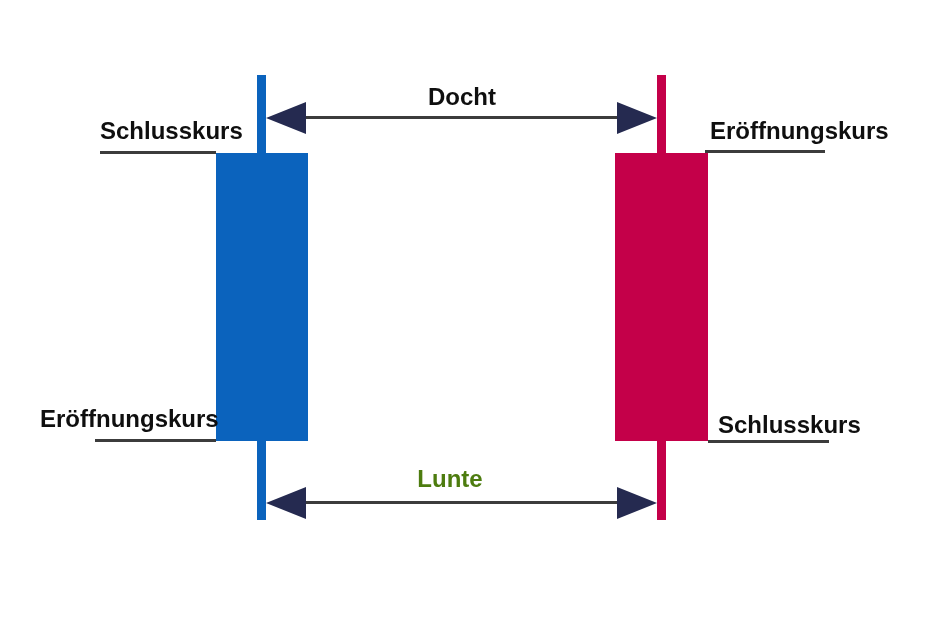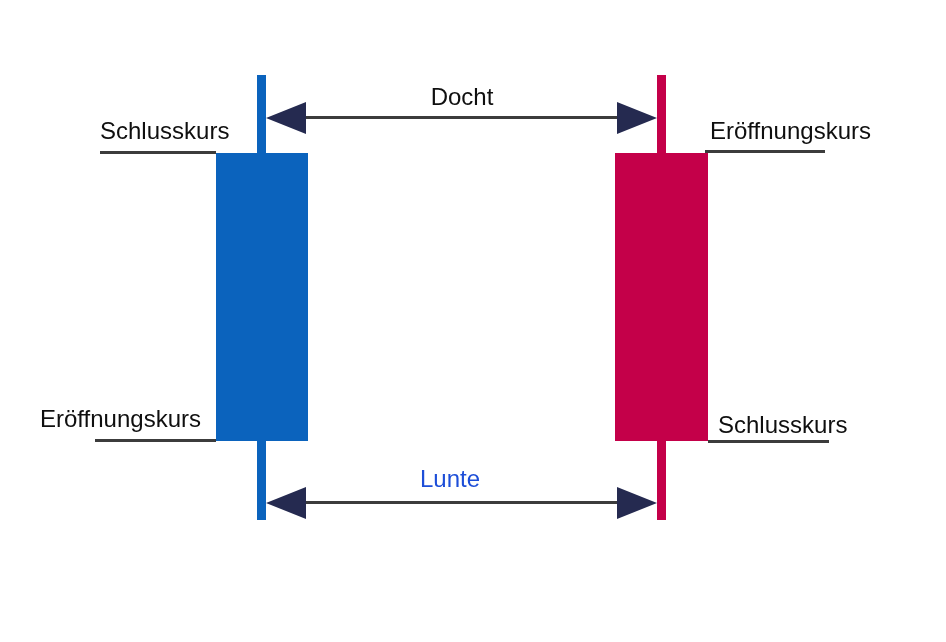--- a/index.html
+++ b/index.html
@@ -40,21 +40,21 @@
     height: 0;
     border-top: 16px solid transparent;
     border-bottom: 16px solid transparent;
   }
   .arrowhead.point-left  { border-right-width: 40px; border-right-style: solid; }
   .arrowhead.point-right { border-left-width: 40px;  border-left-style: solid;  }
 
   
   .lbl {
     position: absolute;
-    font-weight: normal;
+    font-weight: bold;
     font-size: 24px;
     line-height: 1.1;
     white-space: nowrap;
   }
   .lbl.centered {
     text-align: center;
   }
 
   
   #left-wick   { left: 257px; top: 75px;  height: 445px; }
@@ -91,21 +91,21 @@
   <div id="left-body" class="candle-body" style="background-color: rgb(11, 99, 189);"></div>
 
   <div id="right-wick" class="wick" style="background-color: rgb(196, 0, 73);"></div>
   <div id="right-body" class="candle-body" style="background-color: rgb(196, 0, 73);"></div>
 
   <div id="docht-label" class="lbl centered" style="color: rgb(15, 15, 15);">Docht</div>
   <div id="docht-line" class="hline" style="background-color: rgb(60, 60, 60);"></div>
   <div id="docht-head-left" class="arrowhead point-left" style="border-right-color: rgb(37, 42, 80);"></div>
   <div id="docht-head-right" class="arrowhead point-right" style="border-left-color: rgb(37, 42, 80);"></div>
 
-  <div id="lunte-label" class="lbl centered" style="color: #1d4ed8;">Lunte</div>
+  <div id="lunte-label" class="lbl centered" style="color: #4d7c0f;">Lunte</div>
   <div id="lunte-line" class="hline" style="background-color: rgb(60, 60, 60);"></div>
   <div id="lunte-head-left" class="arrowhead point-left" style="border-right-color: rgb(37, 42, 80);"></div>
   <div id="lunte-head-right" class="arrowhead point-right" style="border-left-color: rgb(37, 42, 80);"></div>
 
   <div id="label-top-left" class="lbl" style="color: rgb(15, 15, 15);">Schlusskurs</div>
   <div id="ptr-top-left" class="hline" style="background-color: rgb(60, 60, 60);"></div>
 
   <div id="label-bottom-left" class="lbl" style="color: rgb(15, 15, 15);">Eröffnungskurs</div>
   <div id="ptr-bottom-left" class="hline" style="background-color: rgb(60, 60, 60);"></div>
 

